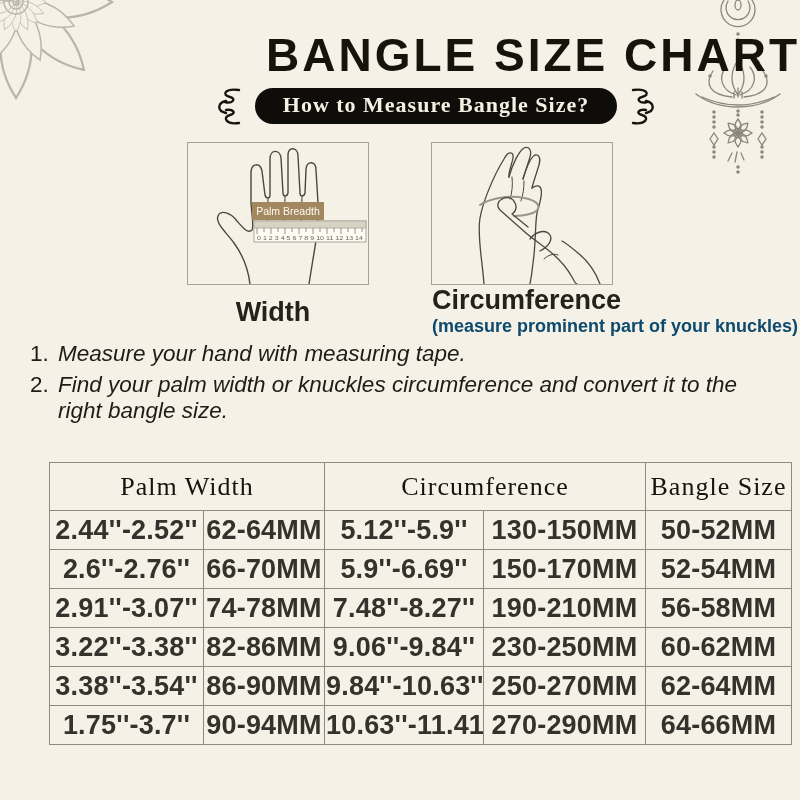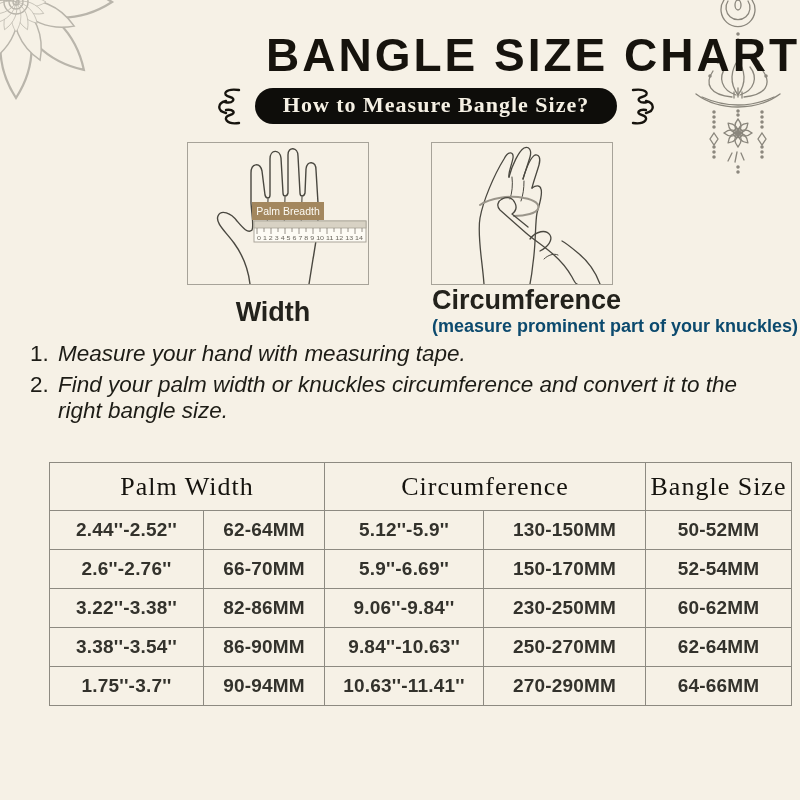--- a/index.html
+++ b/index.html
@@ -51,21 +51,21 @@
   }
   .size-table th,.size-table td{
     border:1px solid #8d8a81;text-align:center;vertical-align:middle;
     background:#f6f1e6;overflow:hidden;
   }
   .size-table th{
     height:45px;font-family:"Liberation Serif",serif;font-weight:400;
     font-size:26px;color:#15130e;letter-spacing:1px;
   }
   .size-table td{
-    height:36px;font-size:19px;font-weight:700;color:#33322c;letter-spacing:0.2px;
+    height:36px;font-size:27px;font-weight:700;color:#33322c;letter-spacing:0.2px;
   }
   .c1{width:154px;} .c2{width:121px;} .c3{width:159px;} .c4{width:162px;} .c5{width:146px;}
 </style>
 </head>
 <body>
 
 <svg class="mandala" width="150" height="150" viewBox="0 0 150 150">
   <g transform="translate(24,8)" stroke="#b9b5ab" fill="#f6f1e6" stroke-width="1.4">
 
     <g>
@@ -281,20 +281,27 @@
         <td>50-52MM</td>
       </tr>
       <tr>
         <td>2.6''-2.76''</td>
         <td>66-70MM</td>
         <td>5.9''-6.69''</td>
         <td>150-170MM</td>
         <td>52-54MM</td>
       </tr>
       <tr>
+        <td>2.91''-3.07''</td>
+        <td>74-78MM</td>
+        <td>7.48''-8.27''</td>
+        <td>190-210MM</td>
+        <td>56-58MM</td>
+      </tr>
+      <tr>
         <td>3.22''-3.38''</td>
         <td>82-86MM</td>
         <td>9.06''-9.84''</td>
         <td>230-250MM</td>
         <td>60-62MM</td>
       </tr>
       <tr>
         <td>3.38''-3.54''</td>
         <td>86-90MM</td>
         <td>9.84''-10.63''</td>

